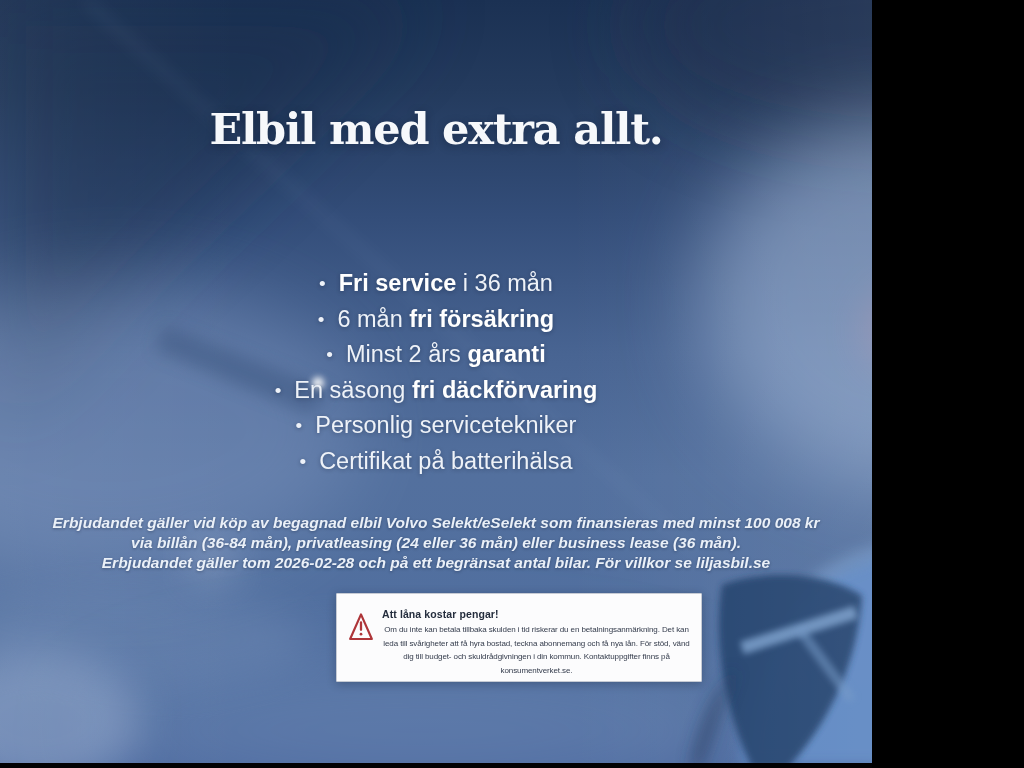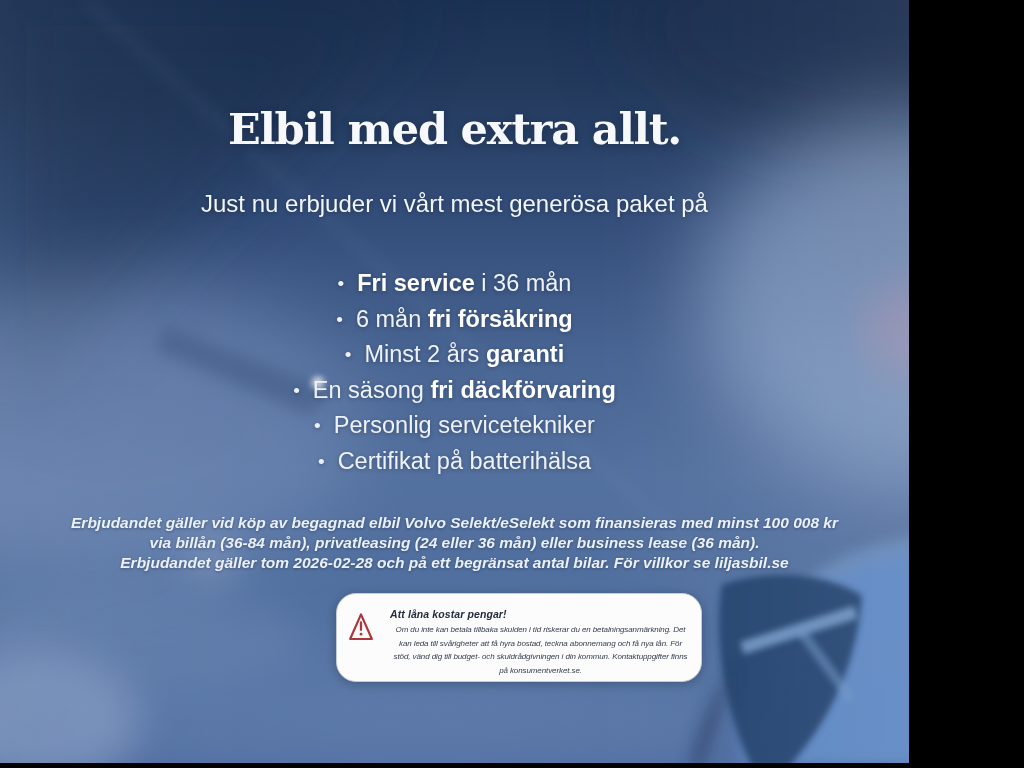--- a/index.html
+++ b/index.html
@@ -5,21 +5,20 @@
   html,body{margin:0;padding:0;}
   body{
     width:1024px;height:768px;overflow:hidden;background:#000;
     font-family:"Liberation Sans","DejaVu Sans",sans-serif;
   }
   .stage{
     position:relative;width:872px;height:768px;overflow:hidden;
     background:linear-gradient(180deg,
       #1b3153 0%, #243b5e 12%, #334d79 28%, #486492 46%,
       #53709e 62%, #516f9f 78%, #4a6a9c 92%, #44639a 100%);
-    padding-left:37px;
   }
   .bg-svg{position:absolute;inset:0;z-index:1;}
   .sheen{
     position:absolute;inset:0;z-index:2;
     background:linear-gradient(90deg, rgba(255,255,255,0.04) 0%, rgba(255,255,255,0) 28%,
       rgba(255,255,255,0) 65%, rgba(255,255,255,0.07) 100%);
   }
   .content{position:absolute;inset:0;z-index:3;text-align:center;color:#fff;}
 
   .headline{
@@ -42,24 +41,24 @@
   .b{font-weight:700;color:#ffffff;}
 
   .disclaimer{
     position:absolute;top:513px;left:0;width:100%;
     font-style:italic;font-weight:700;font-size:15.5px;line-height:20px;
     color:#eaf0f8;text-shadow:0 1px 3px rgba(8,18,38,0.35);
   }
 
   .warnbox{
     position:absolute;left:336px;top:593px;width:366px;height:89px;
-    box-sizing:border-box;background:#fcfcfd;border:1px solid #c6cbd4;border-radius:20px;
+    box-sizing:border-box;background:#fcfcfd;border:1px solid #c6cbd4;border-radius:1px;
     box-shadow:0 2px 10px rgba(10,20,40,0.28);
-    display:flex;align-items:flex-start;gap:15px;
-    padding:14px 10px 0 10px;text-align:left;z-index:4;font-style:italic;
+    display:flex;align-items:flex-start;gap:7px;
+    padding:14px 10px 0 10px;text-align:left;z-index:4;
   }
   .warn-icon{width:28px;height:32px;flex:0 0 auto;margin-top:3px;}
   .warn-title{
     font-size:10.5px;font-weight:700;color:#242d3d;margin:0 0 3px 0;letter-spacing:0.1px;
   }
   .warn-body{
     font-size:8px;line-height:13.5px;letter-spacing:-0.1px;
     color:#333b4b;margin:0;text-align:center;
   }
   .black-bar{position:absolute;left:0;right:0;bottom:0;height:5px;background:#020203;z-index:5;}
@@ -110,21 +109,20 @@
     <path d="M800 630 L 852 700" stroke="#6e95c5" stroke-width="10" opacity="0.55" filter="url(#b3)"></path>
     <path d="M690 768 C 700 720 716 690 736 668 L 702 768 Z" fill="#1c3357" opacity="0.6" filter="url(#b8)"></path>
   </svg>
   <div class="sheen"></div>
 
   <div class="content">
 
     <div class="headline">Elbil med extra allt.</div>
 
     <div class="subtitle">
-      <div>Just nu erbjuder vi vårt mest generösa paket på</div>
     </div>
 
     <div class="bullets">
       <div class="bullet"><span class="dot">•</span><span></span><span class="b">Fri service</span><span> i 36 mån</span></div>
       <div class="bullet"><span class="dot">•</span><span>6 mån </span><span class="b">fri försäkring</span><span></span></div>
       <div class="bullet"><span class="dot">•</span><span>Minst 2 års </span><span class="b">garanti</span><span></span></div>
       <div class="bullet"><span class="dot">•</span><span>En säsong </span><span class="b">fri däckförvaring</span><span></span></div>
       <div class="bullet"><span class="dot">•</span><span>Personlig servicetekniker</span><span class="b"></span><span></span></div>
       <div class="bullet"><span class="dot">•</span><span>Certifikat på batterihälsa</span><span class="b"></span><span></span></div>
     </div>

